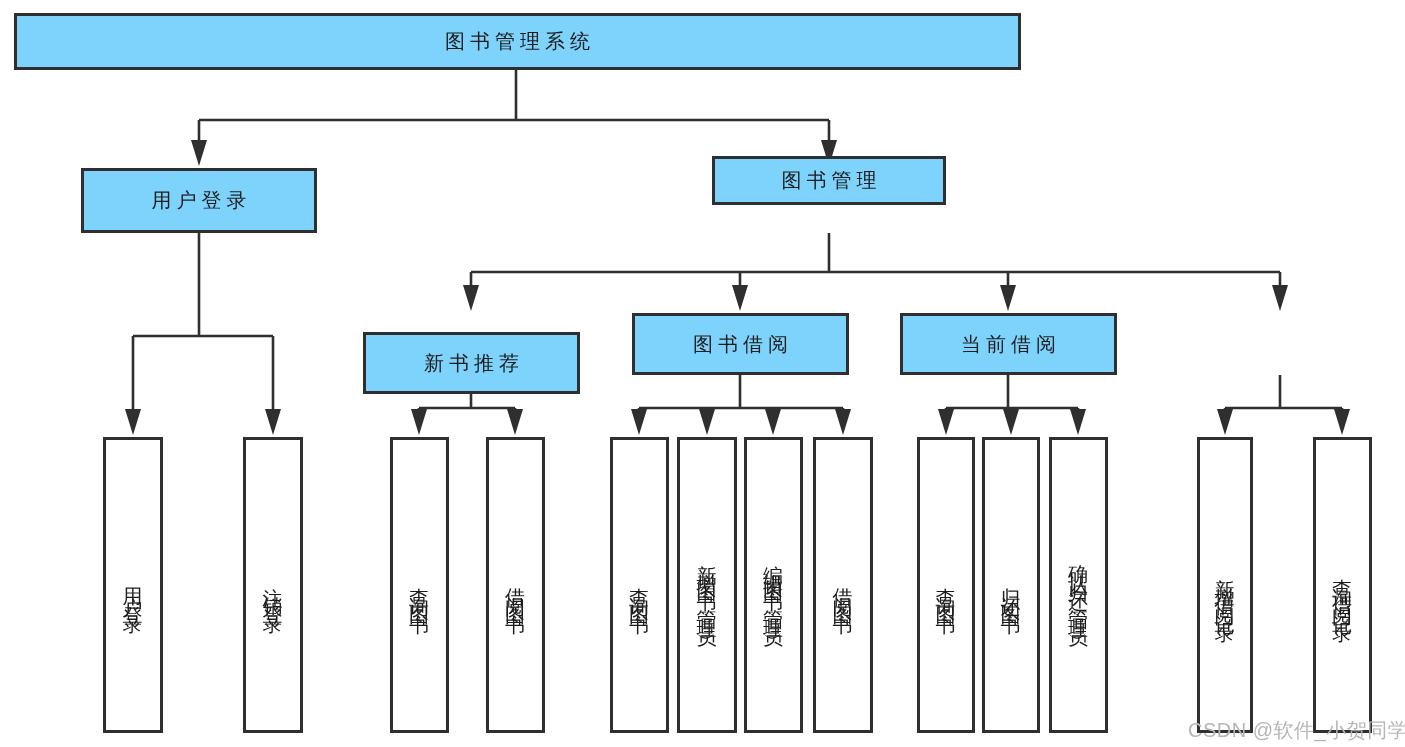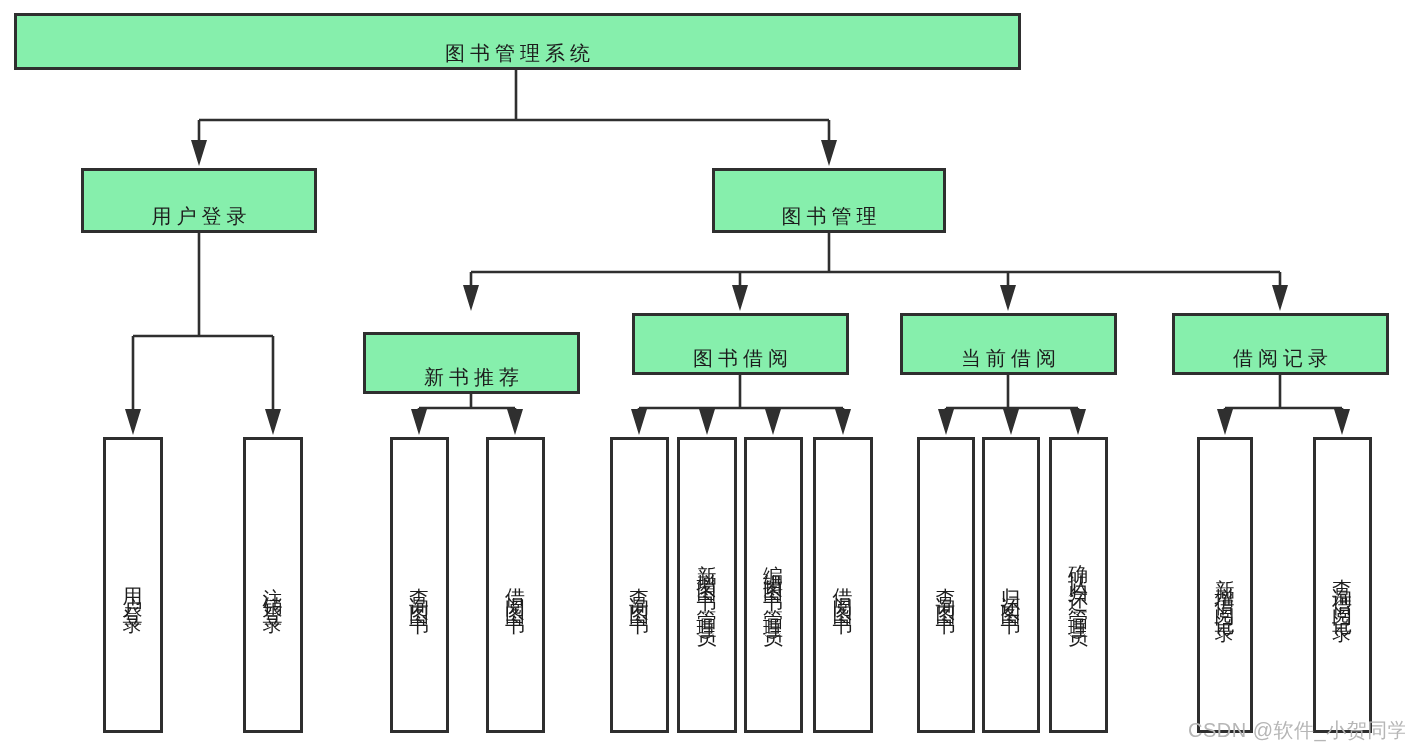--- a/index.html
+++ b/index.html
@@ -17,24 +17,24 @@
   .connectors {
     position: absolute;
     left: 0; top: 0;
     width: 1405px; height: 747px;
     pointer-events: none;
     z-index: 1;
   }
 
   .box {
     position: absolute;
-    background: #86efac;
+    background: #7dd3fc;
     border: 3px solid #2f2f2f;
     display: flex;
-    align-items: flex-end;
+    align-items: center;
     justify-content: center;
     color: #1c1c1c;
     font-size: 20px;
     letter-spacing: 5px;
     text-align: center;
     z-index: 2;
     white-space: nowrap;
   }
   .box span { display: inline-block; margin-left: 5px;  }
 
@@ -103,35 +103,32 @@
              M1334 409 L1350 409 L1342 435 Z" fill="#2f2f2f" stroke="none"></path>
   </svg>
 
   <div class="box" style="left:14px; top:13px; width:1007px; height:57px;">
     <span>图书管理系统</span>
   </div>
 
   <div class="box" style="left:81px; top:168px; width:236px; height:65px;">
     <span>用户登录</span>
   </div>
-  <div class="box" style="left:712px; top:168px; width:234px; height:65px;">
+  <div class="box" style="left:712px; top:156px; width:234px; height:49px;">
     <span>图书管理</span>
   </div>
 
   <div class="box" style="left:363px; top:332px; width:217px; height:62px;">
     <span>新书推荐</span>
   </div>
   <div class="box" style="left:900px; top:313px; width:217px; height:62px;">
     <span>当前借阅</span>
   </div>
   <div class="box" style="left:632px; top:313px; width:217px; height:62px;">
     <span>图书借阅</span>
-  </div>
-  <div class="box" style="left:1172px; top:313px; width:217px; height:62px;">
-    <span>借阅记录</span>
   </div>
 
   <div class="vbox" style="left:103px; top:437px; width:60px; height:296px;">
     <span>用户登录</span>
   </div>
   <div class="vbox" style="left:243px; top:437px; width:60px; height:296px;">
     <span>注销登录</span>
   </div>
 
   <div class="vbox" style="left:390px; top:437px; width:59px; height:296px;">

